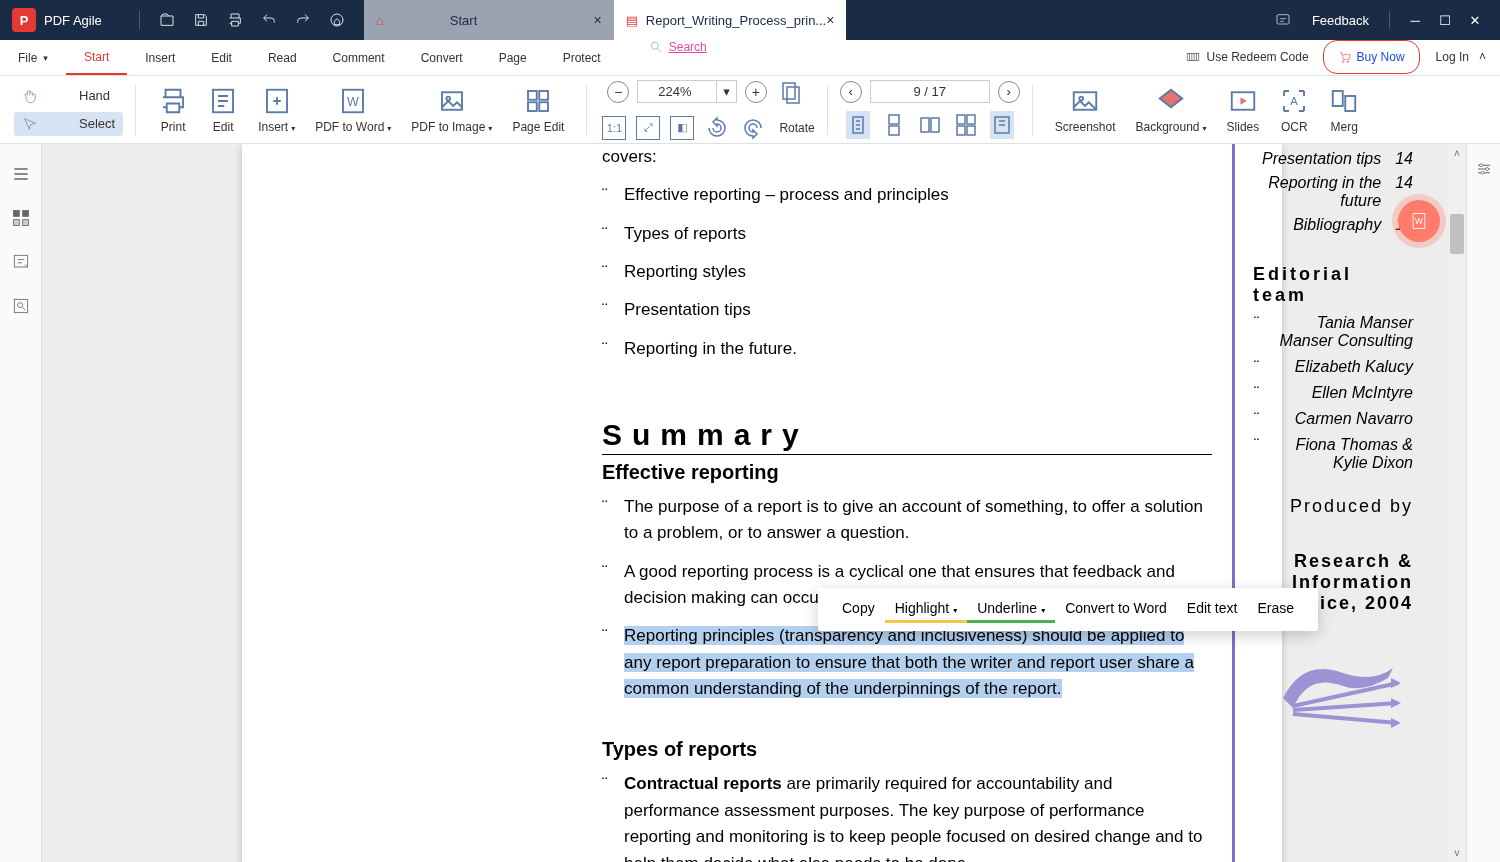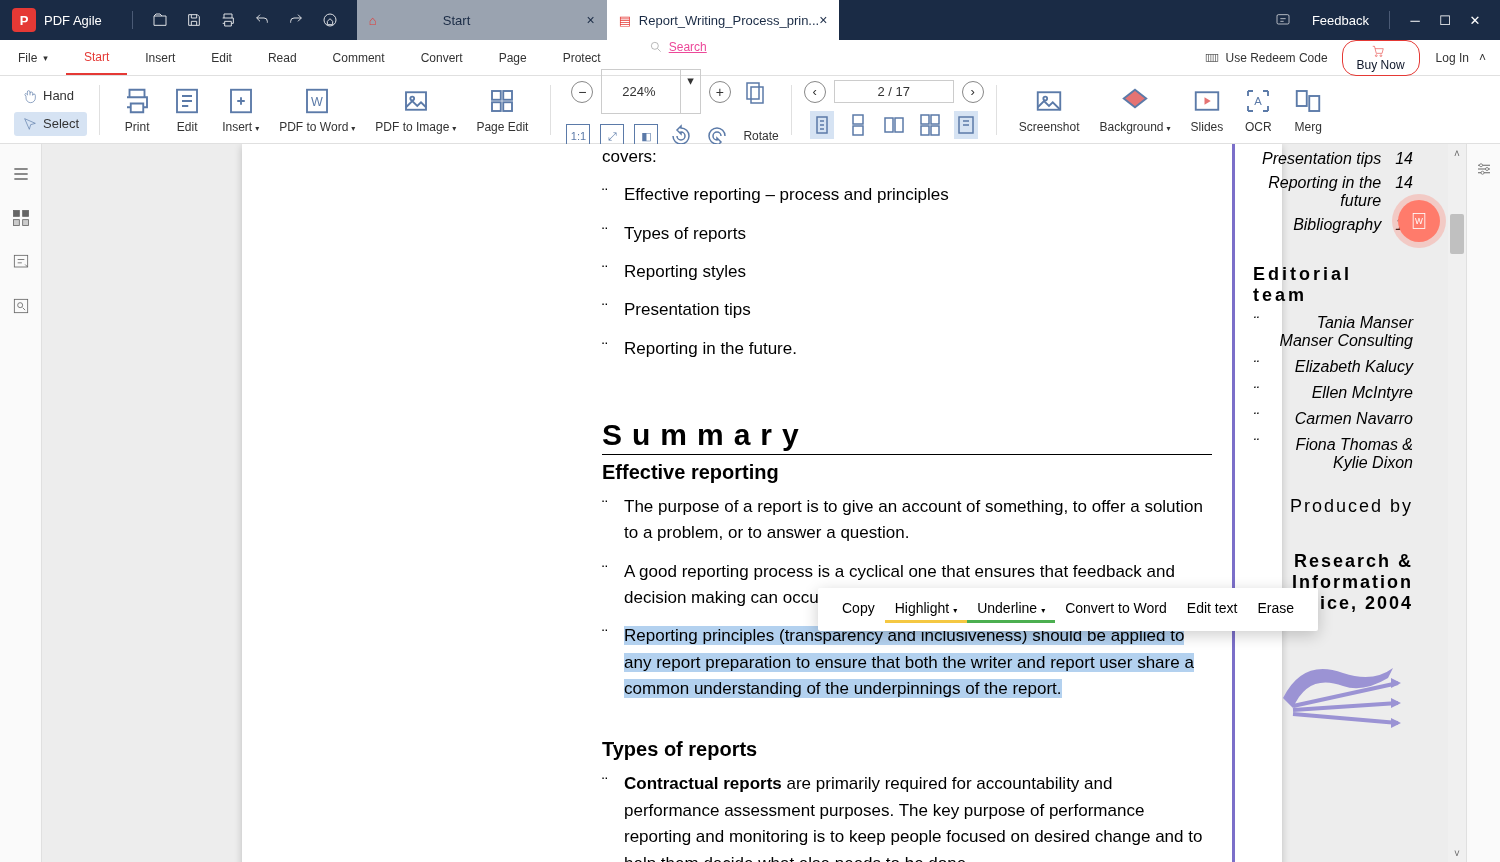--- a/index.html
+++ b/index.html
@@ -1,21 +1,21 @@
 <!DOCTYPE html>
 <html><head>
 <meta charset="utf-8">
 <style>
 *{margin:0;padding:0;box-sizing:border-box;font-family:"Segoe UI",Arial,sans-serif;}
 body{width:1500px;height:862px;overflow:hidden;background:#fff;position:relative;}
 
 
 .titlebar{height:40px;background:#1a2b45;color:#fff;display:flex;align-items:center;font-size:13px;}
 .app-logo{width:24px;height:24px;background:#e53935;border-radius:4px;margin:0 8px 0 12px;display:flex;align-items:center;justify-content:center;font-weight:bold;}
-.app-name{margin-right:20px;}
+.app-name{margin-right:27px;}
 .title-sep{width:1px;height:18px;background:#4a5a75;margin:0 10px;}
 .title-icon{width:22px;height:22px;margin:0 6px;display:flex;align-items:center;justify-content:center;cursor:pointer;opacity:.85;}
 .title-icon svg{width:16px;height:16px;stroke:#fff;fill:none;stroke-width:1.5;}
 .tabbar{display:flex;height:100%;margin-left:10px;}
 .tab{display:flex;align-items:center;padding:0 12px;min-width:200px;max-width:250px;position:relative;cursor:pointer;}
 .tab.home{background:#9aa3b0;color:#1a2b45;min-width:250px;}
 .tab.active{background:#fff;color:#1a2b45;}
 .tab-icon{width:14px;height:14px;margin-right:6px;}
 .tab-close{margin-left:auto;font-size:14px;}
 .title-right{margin-left:auto;display:flex;align-items:center;padding-right:10px;}
@@ -24,37 +24,37 @@
 
 
 .menubar{height:36px;display:flex;align-items:flex-start;border-bottom:1px solid #e0e0e0;font-size:12px;color:#333;}
 .menu-item{padding:0 18px;height:100%;display:flex;align-items:center;cursor:pointer;}
 .menu-item.active{color:#e53935;border-bottom:2px solid #e53935;}
 .menu-item.file::after{content:"▾";font-size:9px;margin-left:6px;}
 .menu-search{margin-left:30px;display:flex;align-items:center;color:#ec4899;text-decoration:underline;}
 .menu-search svg{width:14px;height:14px;margin-right:6px;stroke:#888;fill:none;}
 .menu-right{margin-left:auto;display:flex;align-items:center;padding-right:14px;}
 .redeem{display:flex;align-items:center;margin-right:14px;color:#333;}
-.buy-now{border:1.5px solid #e53935;color:#0f172a;border-radius:14px;padding:3px 14px;display:flex;align-items:center;margin-right:16px;flex-direction:column;}
+.buy-now{border:1.5px solid #e53935;color:#1d4ed8;border-radius:14px;padding:9px 14px;display:flex;align-items:center;margin-right:16px;}
 .login{margin-right:10px;}
 
 
 .ribbon{height:68px;border-bottom:1px solid #e0e0e0;display:flex;align-items:center;font-size:13px;color:#333;padding:0 14px;}
 .ribbon-group{display:flex;flex-direction:column;align-items:center;justify-content:center;height:100%;}
 .ribbon-sep{width:1px;height:50px;background:#e0e0e0;margin:0 12px;}
 .tool-row{display:flex;align-items:center;gap:4px;}
-.hand-btn,.select-btn{display:flex;align-items:center;padding:4px 8px;cursor:pointer;border-radius:3px;}
+.hand-btn,.select-btn{display:flex;align-items:center;padding:4px 8px;cursor:pointer;border-radius:3px;gap:36px;}
 .select-btn{background:#d6e3f3;}
 .big-icon{width:30px;height:30px;stroke:#5b7aa8;fill:none;stroke-width:1.5;}
 .ribbon-btn{display:flex;flex-direction:column;align-items:center;padding:0 10px;cursor:pointer;gap:4px;}
 .ribbon-label{font-size:12px;}
 .dropdown-arrow::after{content:"▾";font-size:8px;margin-left:3px;}
 .zoom-ctrl{display:flex;align-items:center;gap:8px;}
 .zoom-btn{width:22px;height:22px;border:1.5px solid #888;border-radius:50%;display:flex;align-items:center;justify-content:center;cursor:pointer;font-size:14px;}
-.zoom-val{border:1px solid #ccc;padding:14px 20px;min-width:80px;text-align:center;display:flex;align-items:center;}
+.zoom-val{border:1px solid #ccc;padding:3px 20px;min-width:80px;text-align:center;display:flex;align-items:center;}
 .zoom-dd{border:1px solid #ccc;border-left:none;padding:3px 6px;}
 .page-nav{display:flex;align-items:center;gap:8px;}
 .nav-circle{width:22px;height:22px;border:1.5px solid #888;border-radius:50%;display:flex;align-items:center;justify-content:center;cursor:pointer;}
 .page-input{border:1px solid #ccc;padding:3px 30px;min-width:120px;text-align:center;}
 .small-icon-btn{width:24px;height:24px;border:1.5px solid #5b7aa8;display:flex;align-items:center;justify-content:center;margin:0 3px;cursor:pointer;font-size:11px;color:#5b7aa8;}
 .view-icon{width:24px;height:28px;stroke:#5b7aa8;fill:none;stroke-width:1.5;margin:0 4px;cursor:pointer;}
 .view-icon.active{background:#d6e3f3;}
 
 
 .workspace{position:absolute;top:144px;bottom:0;left:0;right:0;display:flex;background:#eee;}
@@ -294,21 +294,21 @@
       <svg class="view-icon" viewBox="0 0 24 24">
           <path d="M20 12a8 8 0 10-8 8v2l4-4-4-4v2a4 4 0 114-4"></path>
         </svg>
       <span class="ribbon-label" style="margin-left:6px">Rotate</span>
     </div>
   </div>
   <div class="ribbon-sep"></div>
   <div class="ribbon-group" style="gap:8px">
     <div class="page-nav">
       <div class="nav-circle">‹</div>
-      <div class="page-input">2 / 17</div>
+      <div class="page-input">9 / 17</div>
       <div class="nav-circle">›</div>
     </div>
     <div class="tool-row">
       <svg class="view-icon active" viewBox="0 0 24 24">
           <rect x="7" y="4" width="10" height="16"></rect>
           <path d="M10 8h4M10 12h4M10 16h4"></path>
         </svg>
       <svg class="view-icon" viewBox="0 0 24 24">
           <rect x="7" y="2" width="10" height="9"></rect>
           <rect x="7" y="13" width="10" height="9"></rect>

